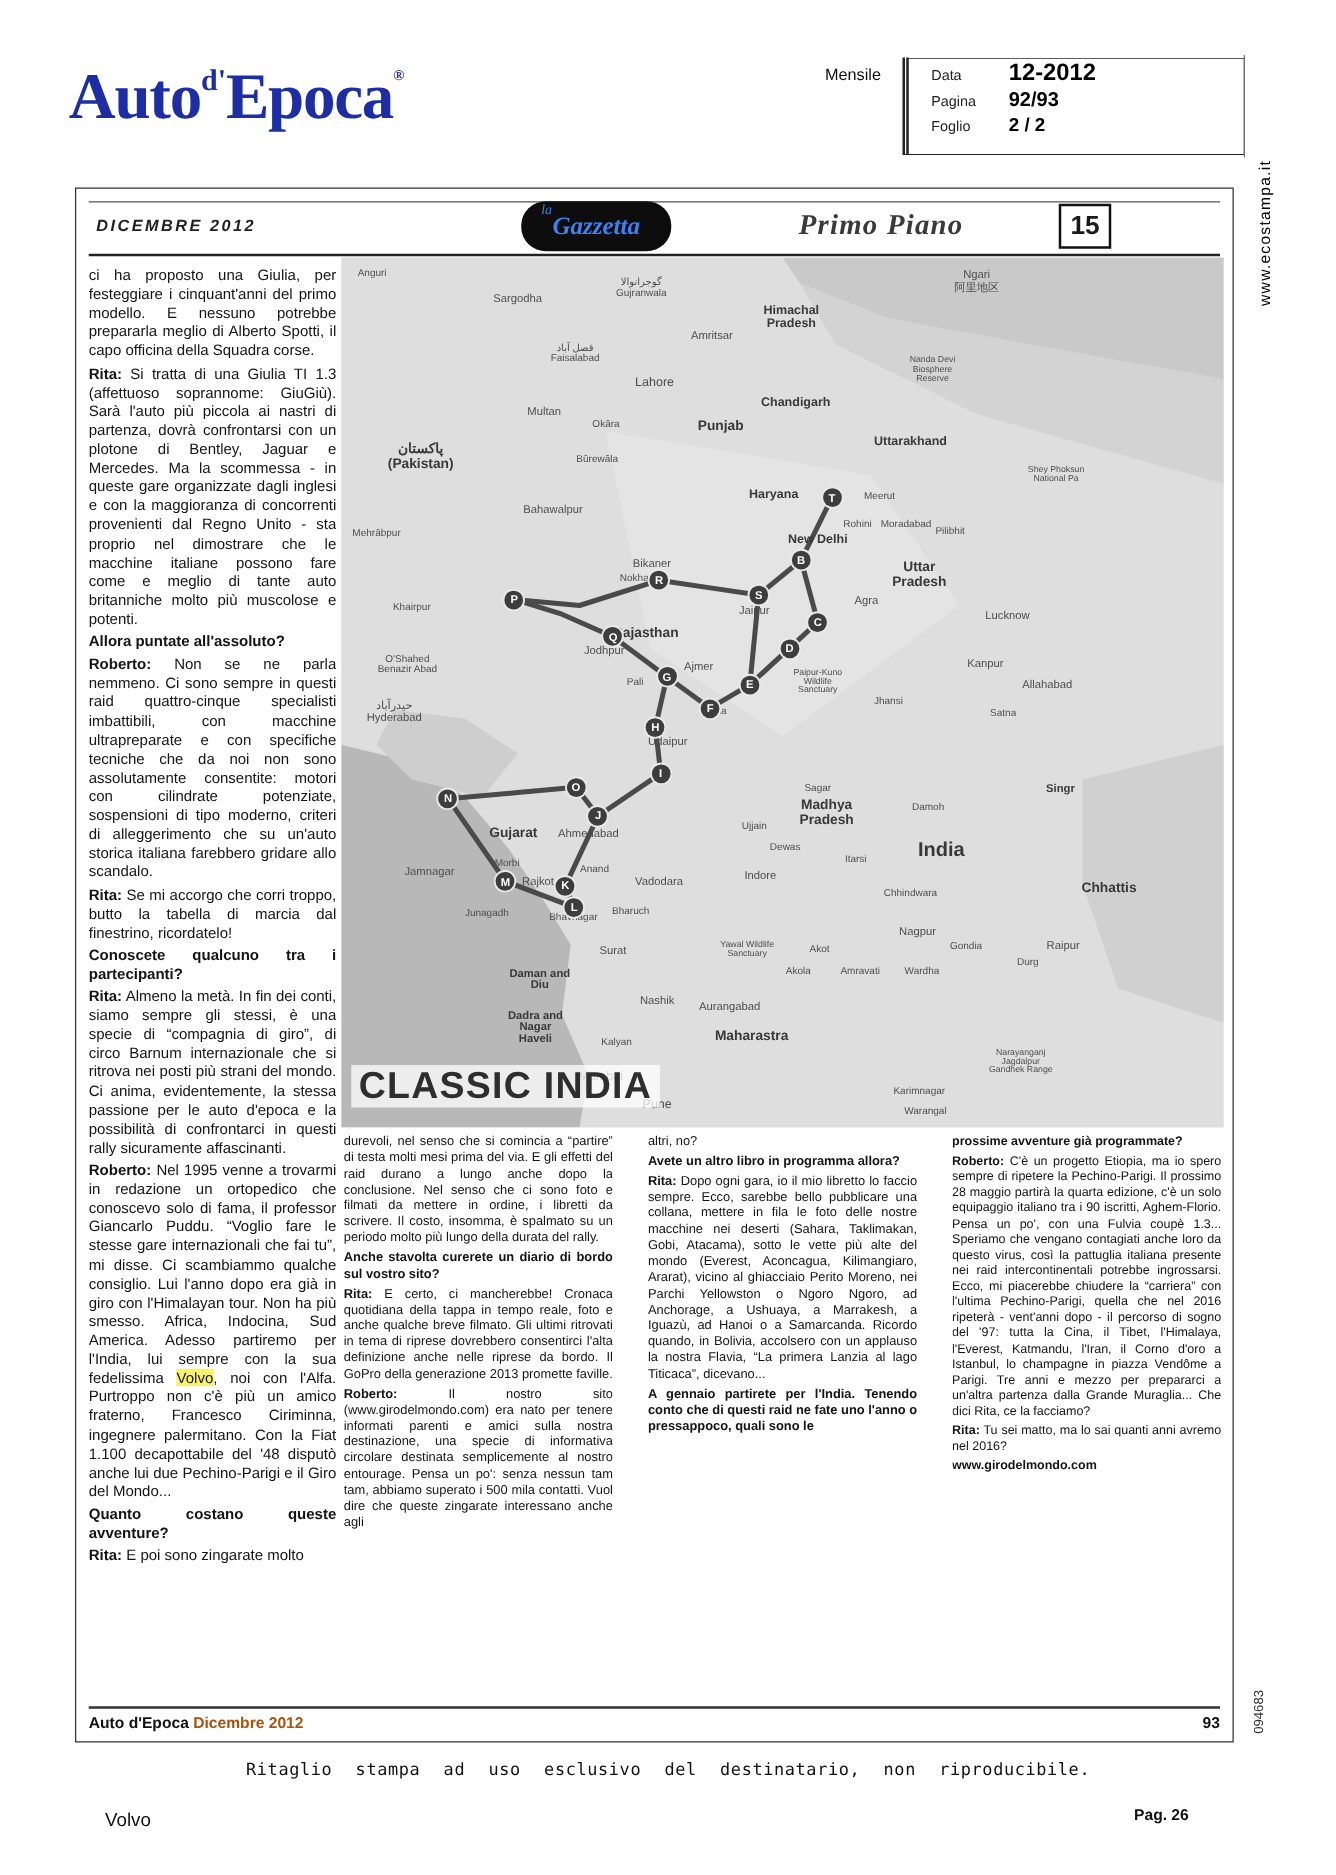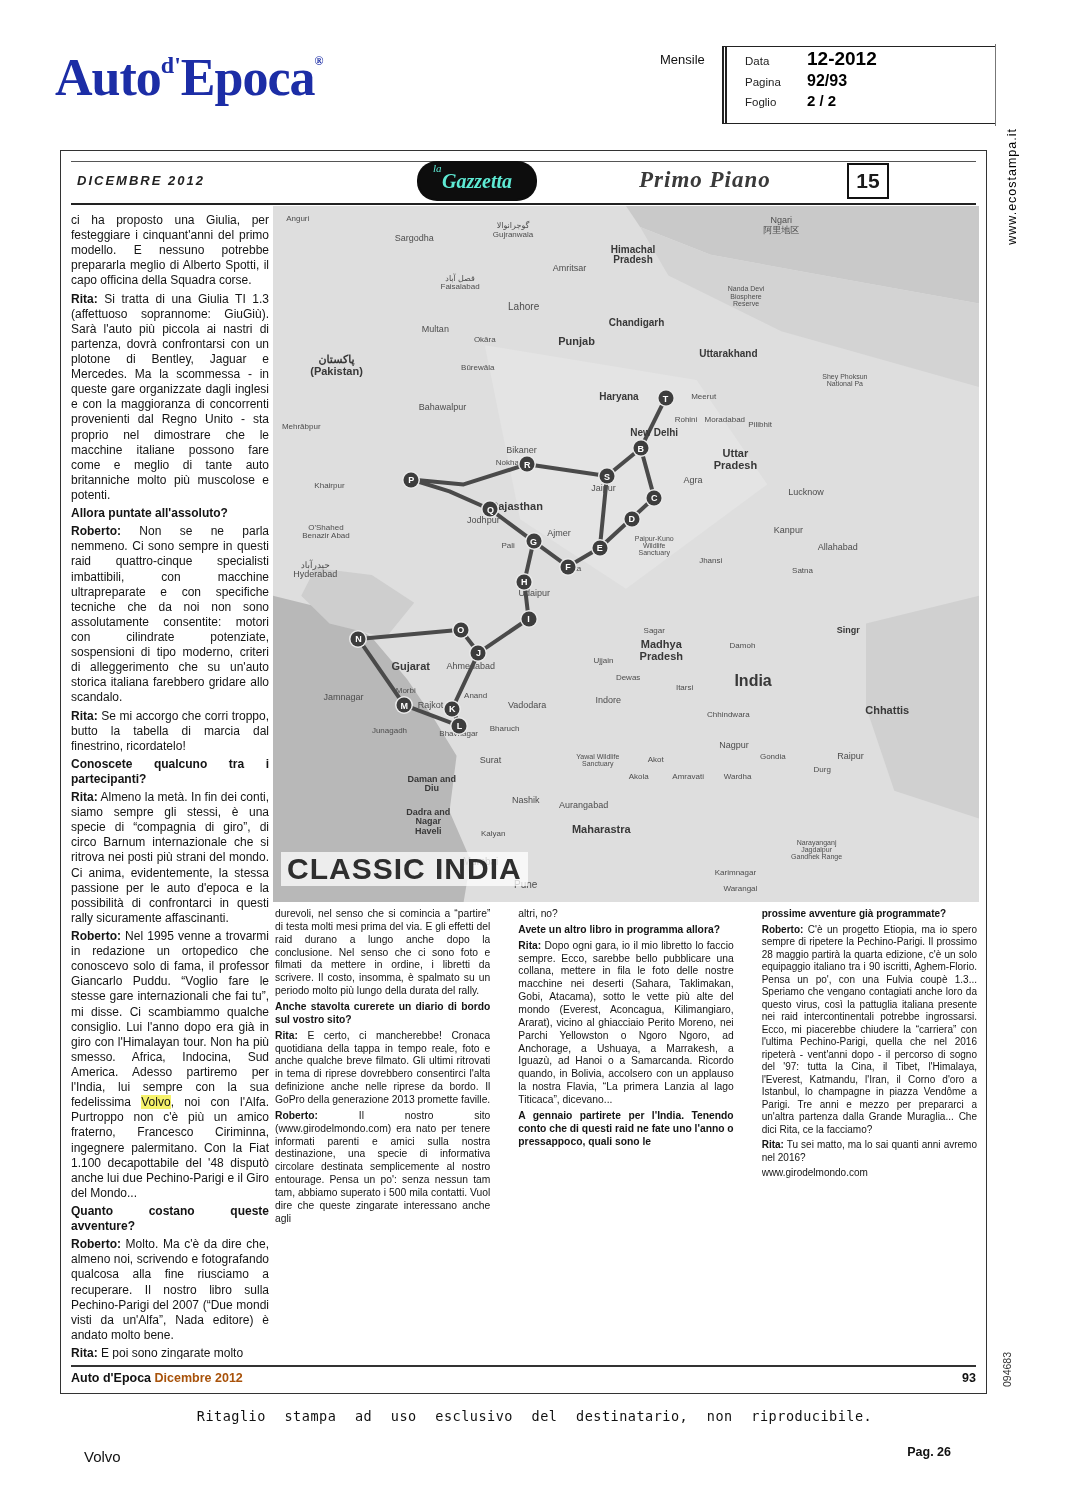--- a/index.html
+++ b/index.html
@@ -29,36 +29,36 @@
              transform:rotate(180deg);font-size:10.5px;color:#333;}
 
   
   .page-box{position:absolute;left:60px;top:150px;width:925px;height:1242px;
             border:1.5px solid #333;background:#fff;}
   .phead-rule-top{position:absolute;left:10px;right:10px;top:10px;height:1px;background:#555;}
   .phead-rule-bottom{position:absolute;left:10px;right:10px;top:52px;height:2px;background:#222;}
   .pdate{position:absolute;left:16px;top:22px;font-size:13px;font-weight:bold;
          letter-spacing:2px;color:#222;font-style:italic;}
   .gazzetta{position:absolute;left:358px;top:12px;width:116px;height:36px;background:#0d0d0d;
-            border-radius:18px/17px;color:#5eead4;text-align:center;
+            border-radius:18px/17px;color:#3b82f6;text-align:center;
             font-family:"Liberation Serif",serif;box-shadow:0 0 0 2px #0d0d0d;}
   .gazzetta .gz-la{position:absolute;left:14px;top:-1px;font-size:11px;font-style:italic;}
   .gazzetta .gz-main{display:block;margin-top:7px;font-size:20px;font-weight:bold;font-style:italic;}
   .section-title{position:absolute;left:578px;top:16px;font-family:"Liberation Serif",serif;
                  font-style:italic;font-weight:bold;font-size:23px;color:#3a3a3a;letter-spacing:1px;}
   .pagenum-box{position:absolute;left:786px;top:12px;width:38px;height:32px;border:2.5px solid #111;
                display:flex;align-items:center;justify-content:center;font-size:21px;font-weight:bold;}
 
   
   .col{text-align:justify;hyphens:auto;color:#141414;}
   .col .para{margin:0 0 3px;}
   .col .para.q{font-weight:bold;}
   .seg-b{font-weight:bold;}
   .seg-h{background:var(--hl,#f6f26a);}
-  .seg-w{font-weight:normal;}
+  .seg-w{font-weight:bold;}
   .col-first{position:absolute;left:10px;top:62px;width:198px;height:1146px;
              font-size:12px;line-height:1.26;overflow:hidden;}
   .cols-row{position:absolute;left:214px;top:757px;width:702px;height:452px;
             display:flex;gap:28px;overflow:hidden;}
   .cols-row .col{flex:1;font-size:10.3px;line-height:1.25;overflow:hidden;}
   .cols-row .col.col-4{font-size:10px;}
 
   
   .map{position:absolute;left:212px;top:55px;width:706px;height:696px;
        background:var(--mapbg,#dedede);overflow:hidden;}
@@ -133,21 +133,20 @@
     <div class="col col-first">
         <p class="para"><span class="seg-n">ci ha proposto una Giulia, per festeggiare i cinquant'anni del primo modello. E nessuno potrebbe prepararla meglio di Alberto Spotti, il capo officina della Squadra corse.</span></p>
         <p class="para"><span class="seg-b">Rita:</span><span class="seg-n"> Si tratta di una Giulia TI 1.3 (affettuoso soprannome: GiuGiù). Sarà l'auto più piccola ai nastri di partenza, dovrà confrontarsi con un plotone di Bentley, Jaguar e Mercedes. Ma la scommessa - in queste gare organizzate dagli inglesi e con la maggioranza di concorrenti provenienti dal Regno Unito - sta proprio nel dimostrare che le macchine italiane possono fare come e meglio di tante auto britanniche molto più muscolose e potenti.</span></p>
         <p class="para q"><span class="seg-b">Allora puntate all'assoluto?</span></p>
         <p class="para"><span class="seg-b">Roberto:</span><span class="seg-n"> Non se ne parla nemmeno. Ci sono sempre in questi raid quattro-cinque specialisti imbattibili, con macchine ultrapreparate e con specifiche tecniche che da noi non sono assolutamente consentite: motori con cilindrate potenziate, sospensioni di tipo moderno, criteri di alleggerimento che su un'auto storica italiana farebbero gridare allo scandalo.</span></p>
         <p class="para"><span class="seg-b">Rita:</span><span class="seg-n"> Se mi accorgo che corri troppo, butto la tabella di marcia dal finestrino, ricordatelo!</span></p>
         <p class="para q"><span class="seg-b">Conoscete qualcuno tra i partecipanti?</span></p>
         <p class="para"><span class="seg-b">Rita:</span><span class="seg-n"> Almeno la metà. In fin dei conti, siamo sempre gli stessi, è una specie di “compagnia di giro”, di circo Barnum internazionale che si ritrova nei posti più strani del mondo. Ci anima, evidentemente, la stessa passione per le auto d'epoca e la possibilità di confrontarci in questi rally sicuramente affascinanti.</span></p>
         <p class="para"><span class="seg-b">Roberto:</span><span class="seg-n"> Nel 1995 venne a trovarmi in redazione un ortopedico che conoscevo solo di fama, il professor Giancarlo Puddu. “Voglio fare le stesse gare internazionali che fai tu”, mi disse. Ci scambiammo qualche consiglio. Lui l'anno dopo era già in giro con l'Himalayan tour. Non ha più smesso. Africa, Indocina, Sud America. Adesso partiremo per l'India, lui sempre con la sua fedelissima </span><span class="seg-h">Volvo</span><span class="seg-n">, noi con l'Alfa. Purtroppo non c'è più un amico fraterno, Francesco Ciriminna, ingegnere palermitano. Con la Fiat 1.100 decapottabile del '48 disputò anche lui due Pechino-Parigi e il Giro del Mondo...</span></p>
         <p class="para q"><span class="seg-b">Quanto costano queste avventure?</span></p>
-        <p class="para"><span class="seg-b">Roberto:</span><span class="seg-n"> Molto. Ma c'è da dire che, almeno noi, scrivendo e fotografando qualcosa alla fine riusciamo a recuperare. Il nostro libro sulla Pechino-Parigi del 2007 (“Due mondi visti da un'Alfa”, Nada editore) è andato molto bene.</span></p>
         <p class="para"><span class="seg-b">Rita:</span><span class="seg-n"> E poi sono zingarate molto</span></p>
       </div>
 
     <div class="map">
       <svg class="route-svg" viewBox="0 0 100 100" preserveAspectRatio="none">
           <polygon points="0,56 8,58 14,62 19,68 23,74 26,79 25,87 28,94 27,100 0,100" fill="#b8b8b8"></polygon>
           <polygon points="50,0 100,0 100,14 78,10 62,7 52,3" fill="#c9c9c9"></polygon>
           <polygon points="52,3 62,7 78,10 100,14 100,26 72,18 56,10" fill="#d3d3d3"></polygon>
           <polygon points="6,52 14,53 20,57 16,62 8,60 4,56" fill="#cecece"></polygon>
           <polygon points="84,60 100,56 100,88 88,84 84,72" fill="#d0d0d0"></polygon>

